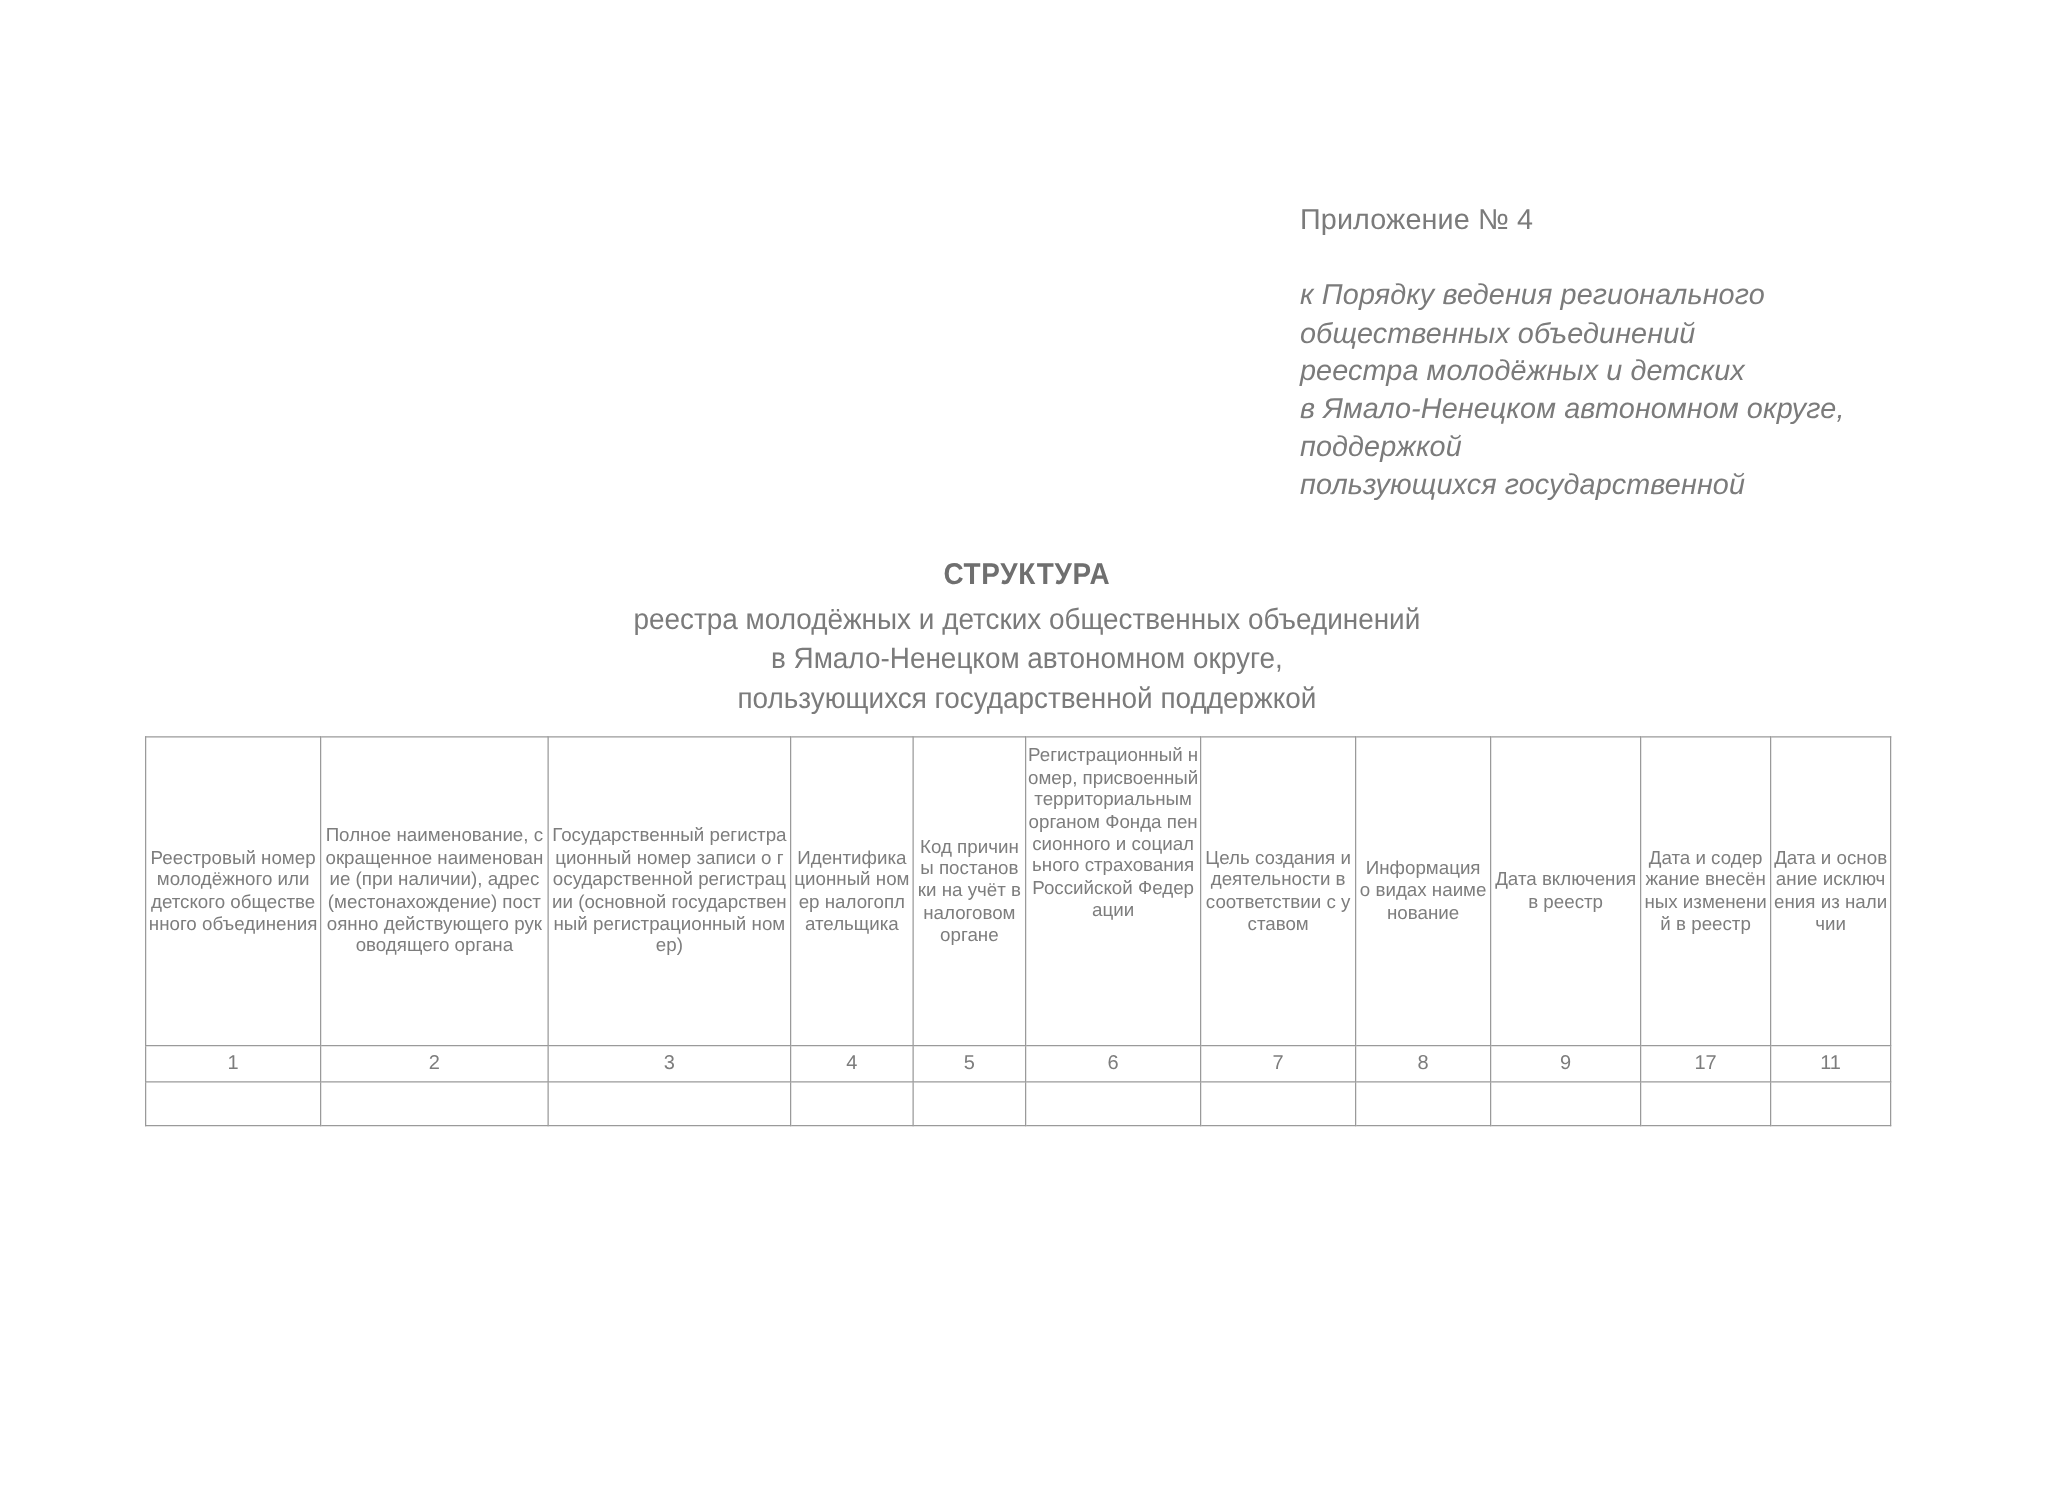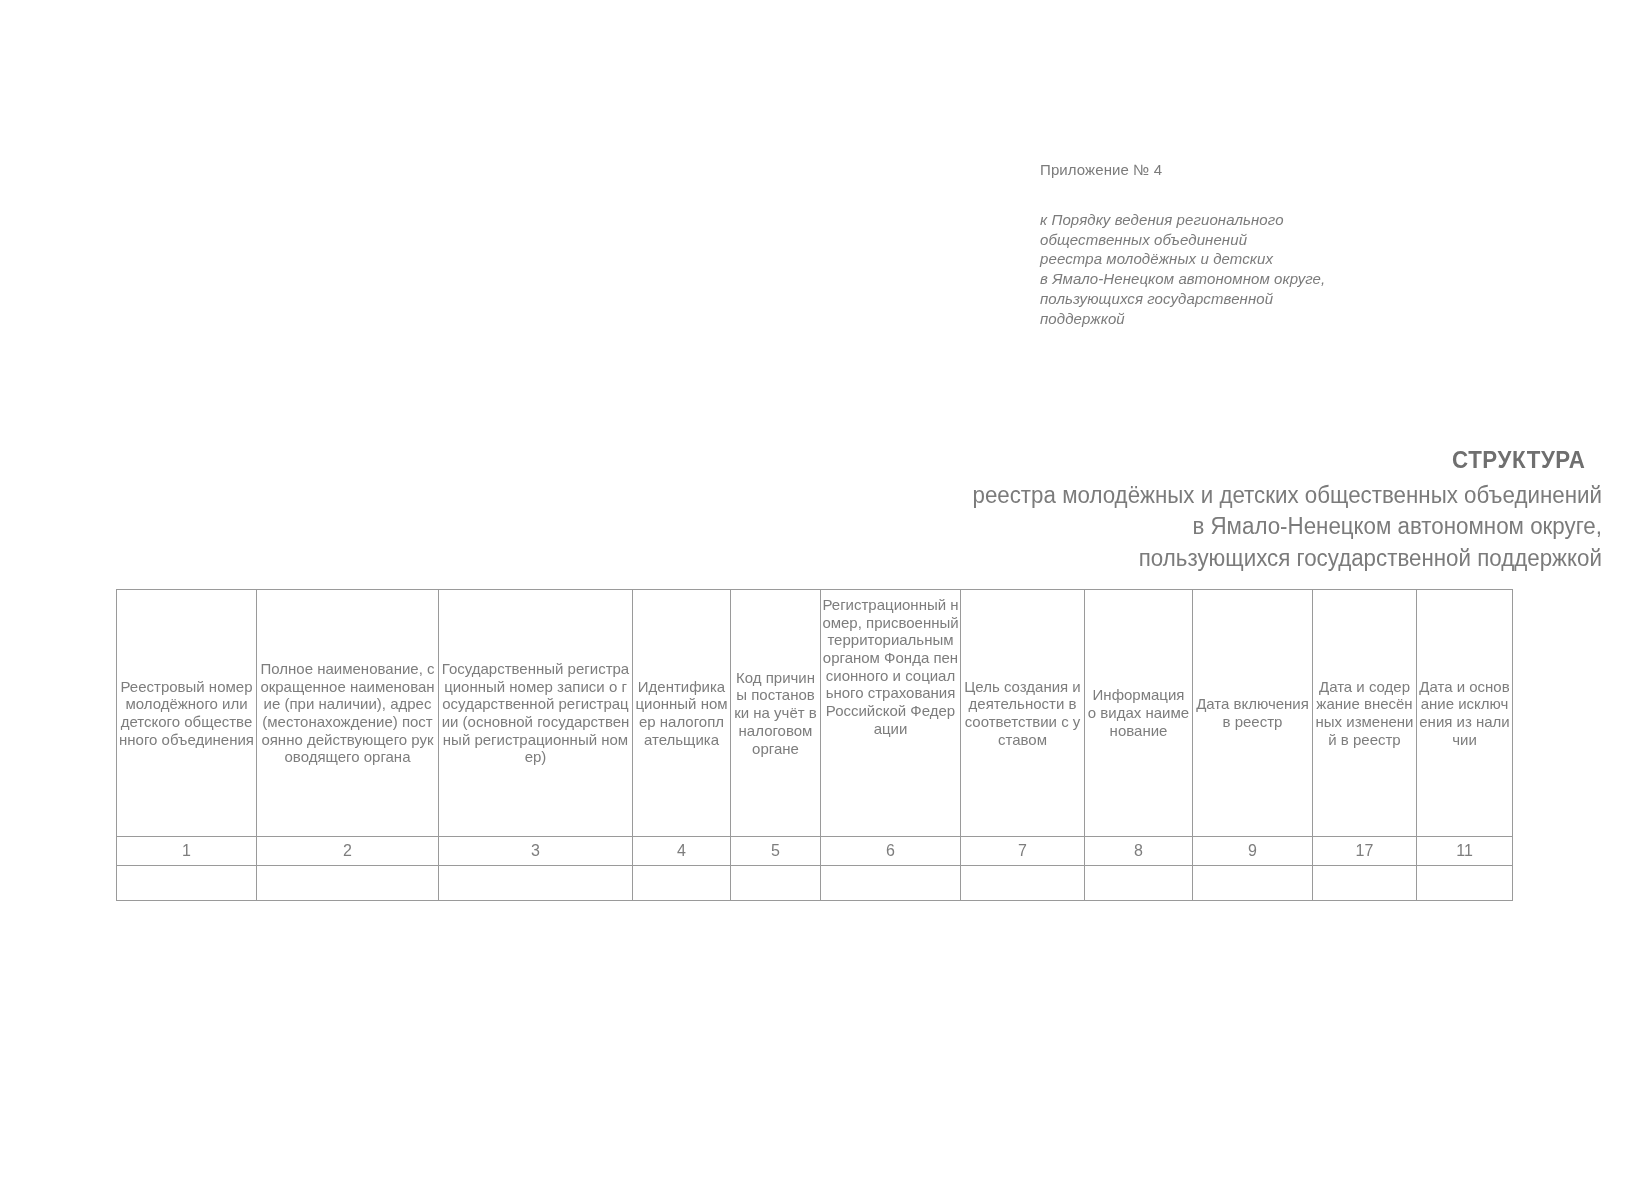--- a/index.html
+++ b/index.html
@@ -21,41 +21,41 @@
     inset: 0;
     overflow: hidden;
   }
 
   
   .appendix-header {
     position: absolute;
     left: 1040px;
     top: 160px;
     width: 560px;
-    font-size: 15px;
+    font-size: 23px;
     line-height: 1.32;
     color: #7b7b7b;
     letter-spacing: 0.1px;
   }
   .appendix-number {
     margin-bottom: 30px;
     white-space: nowrap;
   }
   .appendix-ref div {
     white-space: nowrap;
     font-style: italic;
   }
 
   
   .doc-title-block {
     position: absolute;
     left: 0;
     right: 0;
     top: 446px;
-    text-align: right;
+    text-align: center;
   }
   .doc-title {
     font-family: "Liberation Sans Narrow", "Liberation Sans", sans-serif;
     font-weight: bold;
     font-size: 24px;
     letter-spacing: 0.6px;
     color: #6f6f6f;
     transform: scaleX(0.93);
     margin-bottom: 6px;
   }
@@ -135,22 +135,22 @@
 
 <div class="page">
 
   <div class="appendix-header">
     <div class="appendix-number">Приложение № 4</div>
     <div class="appendix-ref">
       <div>к Порядку ведения регионального</div>
       <div>общественных объединений</div>
       <div>реестра молодёжных и детских</div>
       <div>в Ямало-Ненецком автономном округе,</div>
+      <div>поддержкой</div>
       <div>пользующихся государственной</div>
-      <div>поддержкой</div>
     </div>
   </div>
 
   <div class="doc-title-block">
     <div class="doc-title">СТРУКТУРА</div>
     <div class="doc-subtitle">
       <div>реестра молодёжных и детских общественных объединений</div>
       <div>в Ямало-Ненецком автономном округе,</div>
       <div>пользующихся государственной поддержкой</div>
     </div>

